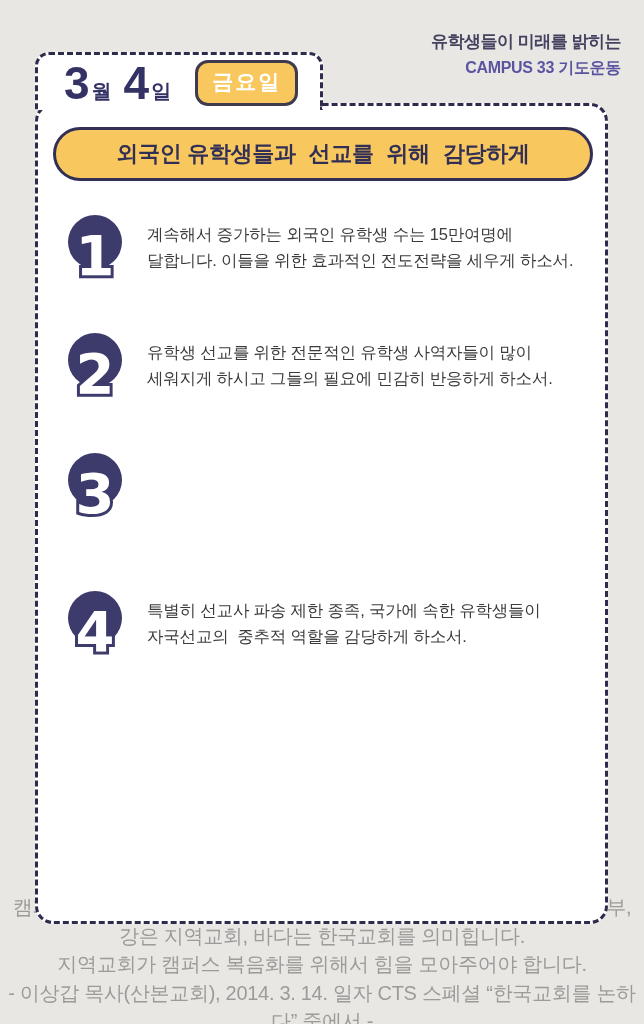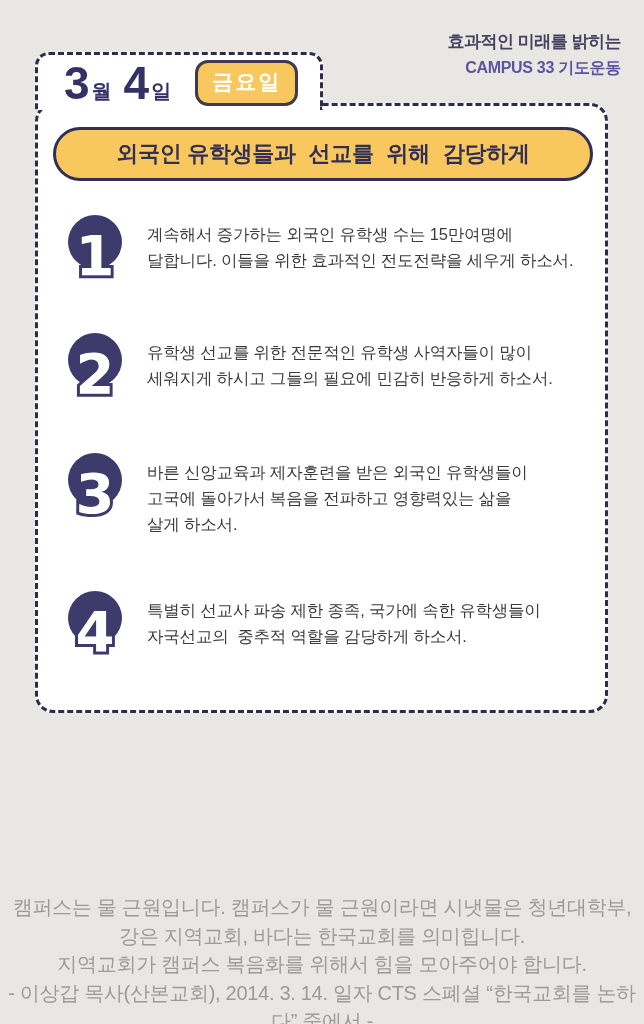--- a/index.html
+++ b/index.html
@@ -16,21 +16,21 @@
 
   
   .sheet{position:absolute;left:35px;top:52px;width:573px;height:818px;}
   .tab{
     position:absolute;left:0;top:0;width:288px;height:58px;box-sizing:border-box;
     background:#FFFFFF;border:3px dashed #2E2C4D;border-bottom:none;
     border-radius:14px 14px 0 0;z-index:2;
     display:flex;align-items:center;padding-left:26px;
   }
   .card{
-    position:absolute;left:0;top:51px;width:573px;height:610px;box-sizing:border-box;
+    position:absolute;left:0;top:51px;width:573px;height:821px;box-sizing:border-box;
     background:#FFFFFF;border:3px dashed #2E2C4D;border-radius:18px;z-index:1;
   }
   .date-num{font-size:46px;font-weight:800;color:#343165;line-height:1;letter-spacing:-1px;}
   .date-suffix{font-size:20px;font-weight:700;color:#343165;position:relative;top:9px;margin:0 12px 0 3px;}
   .weekday-pill{
     margin-left:12px;background:#F8C85F;border:3px solid #403A4E;border-radius:13px;
     padding:5px 14px 7px;color:#FFFFFF;font-size:21px;font-weight:800;letter-spacing:2px;
   }
 
   
@@ -56,21 +56,21 @@
   .footer{
     position:absolute;left:0;right:0;top:893px;text-align:center;
     font-size:20px;line-height:28.5px;color:#9C9B99;font-weight:500;
     white-space:pre-wrap;letter-spacing:-0.3px;
   }
 </style>
 </head>
 <body>
 
 <div class="header">
-  <div class="tagline">효과적인 미래를 밝히는</div>
+  <div class="tagline">유학생들이 미래를 밝히는</div>
   <div class="brand">CAMPUS 33 기도운동</div>
 </div>
 
 <div class="sheet">
 
   <div class="tab">
     <span class="date-num">3</span>
     <span class="date-suffix">월</span>
     <span class="date-num">4</span>
     <span class="date-suffix">일</span>
@@ -97,23 +97,20 @@
       </svg>
       <div class="item-text">유학생 선교를 위한 전문적인 유학생 사역자들이 많이
 세워지게 하시고 그들의 필요에 민감히 반응하게 하소서.</div>
     </div>
 
     <div class="item i3">
       <svg class="badge" viewBox="0 0 58 76" xmlns="http://www.w3.org/2000/svg">
         <circle cx="29" cy="28" r="27" fill="#3D3A6C"></circle>
         <text x="29" y="61" text-anchor="middle" font-size="56" font-weight="bold" fill="#FFFFFF" stroke="#3D3A6C" stroke-width="6" paint-order="stroke" font-family="'DejaVu Sans',sans-serif">3</text>
       </svg>
-      <div class="item-text">바른 신앙교육과 제자훈련을 받은 외국인 유학생들이
-고국에 돌아가서 복음을 전파하고 영향력있는 삶을
-살게 하소서.</div>
     </div>
 
     <div class="item i4">
       <svg class="badge" viewBox="0 0 58 76" xmlns="http://www.w3.org/2000/svg">
         <circle cx="29" cy="28" r="27" fill="#3D3A6C"></circle>
         <text x="29" y="61" text-anchor="middle" font-size="56" font-weight="bold" fill="#FFFFFF" stroke="#3D3A6C" stroke-width="6" paint-order="stroke" font-family="'DejaVu Sans',sans-serif">4</text>
       </svg>
       <div class="item-text">특별히 선교사 파송 제한 종족, 국가에 속한 유학생들이
 자국선교의  중추적 역할을 감당하게 하소서.</div>
     </div>

